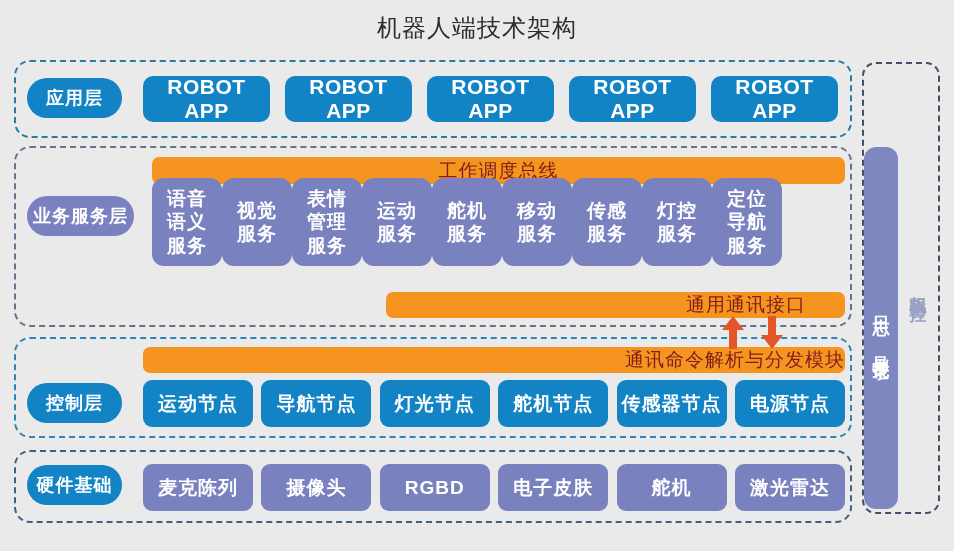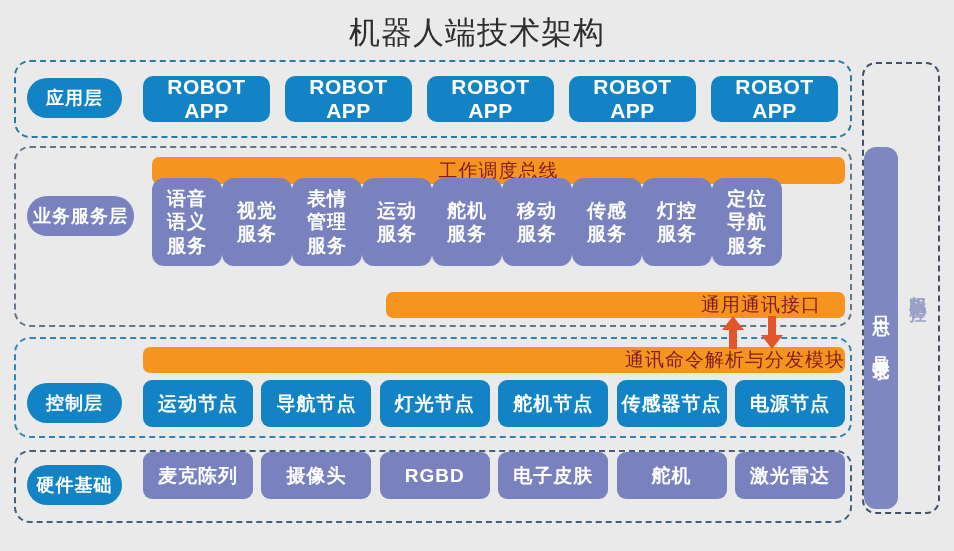--- a/index.html
+++ b/index.html
@@ -9,21 +9,21 @@
   }
   .stage{
     position:relative;
     width:954px;height:551px;
     background:#eaeaea;
     overflow:hidden;
   }
   .title{
     position:absolute;left:0;top:12px;width:954px;
     text-align:center;
-    font-size:31px;font-weight:500;letter-spacing:1px;
+    font-size:24px;font-weight:500;letter-spacing:1px;
     color:#2e2e2e;
   }
   .layer{
     position:absolute;
     border:2px dashed #4a6a85;
     border-radius:16px;
     box-sizing:border-box;
   }
   .layer-app {left:14px;top:60px;width:838px;height:78px;border-color:#2a7aa6;}
   .layer-biz {left:14px;top:146px;width:838px;height:181px;border-color:#64748a;}
@@ -135,21 +135,21 @@
       <div class="box purple service-box">移动
 服务</div>
       <div class="box purple service-box">传感
 服务</div>
       <div class="box purple service-box">灯控
 服务</div>
       <div class="box purple service-box">定位
 导航
 服务</div>
     </div>
-    <div class="orange-bar" style="left:370px;top:144px;width:459px;height:26px;justify-content:flex-end;padding-right:24px;">通用通讯接口</div>
+    <div class="orange-bar" style="left:370px;top:144px;width:459px;height:26px;justify-content:flex-end;padding-right:39px;">通用通讯接口</div>
   </div>
 
   <div class="arrow" style="left:722px;top:316px;">
     <div class="head-up"></div>
       <div class="stem"></div>
   </div>
   <div class="arrow" style="left:761px;top:316px;">
     <div class="stem"></div>
       <div class="head-down"></div>
   </div>
@@ -162,21 +162,21 @@
       <div class="box blue node-box">导航节点</div>
       <div class="box blue node-box">灯光节点</div>
       <div class="box blue node-box">舵机节点</div>
       <div class="box blue node-box">传感器节点</div>
       <div class="box blue node-box">电源节点</div>
     </div>
   </div>
 
   <div class="layer layer-hw">
     <div class="pill blue" style="left:11px;top:13px;width:95px;height:40px;">硬件基础</div>
-    <div class="nodes-row" style="top:0;justify-content:space-between;">
+    <div class="nodes-row" style="top:12px;justify-content:space-between;">
       <div class="box purple node-box">麦克陈列</div>
       <div class="box purple node-box">摄像头</div>
       <div class="box purple node-box">RGBD</div>
       <div class="box purple node-box">电子皮肤</div>
       <div class="box purple node-box">舵机</div>
       <div class="box purple node-box">激光雷达</div>
     </div>
   </div>
 
   <div class="layer side-group">

